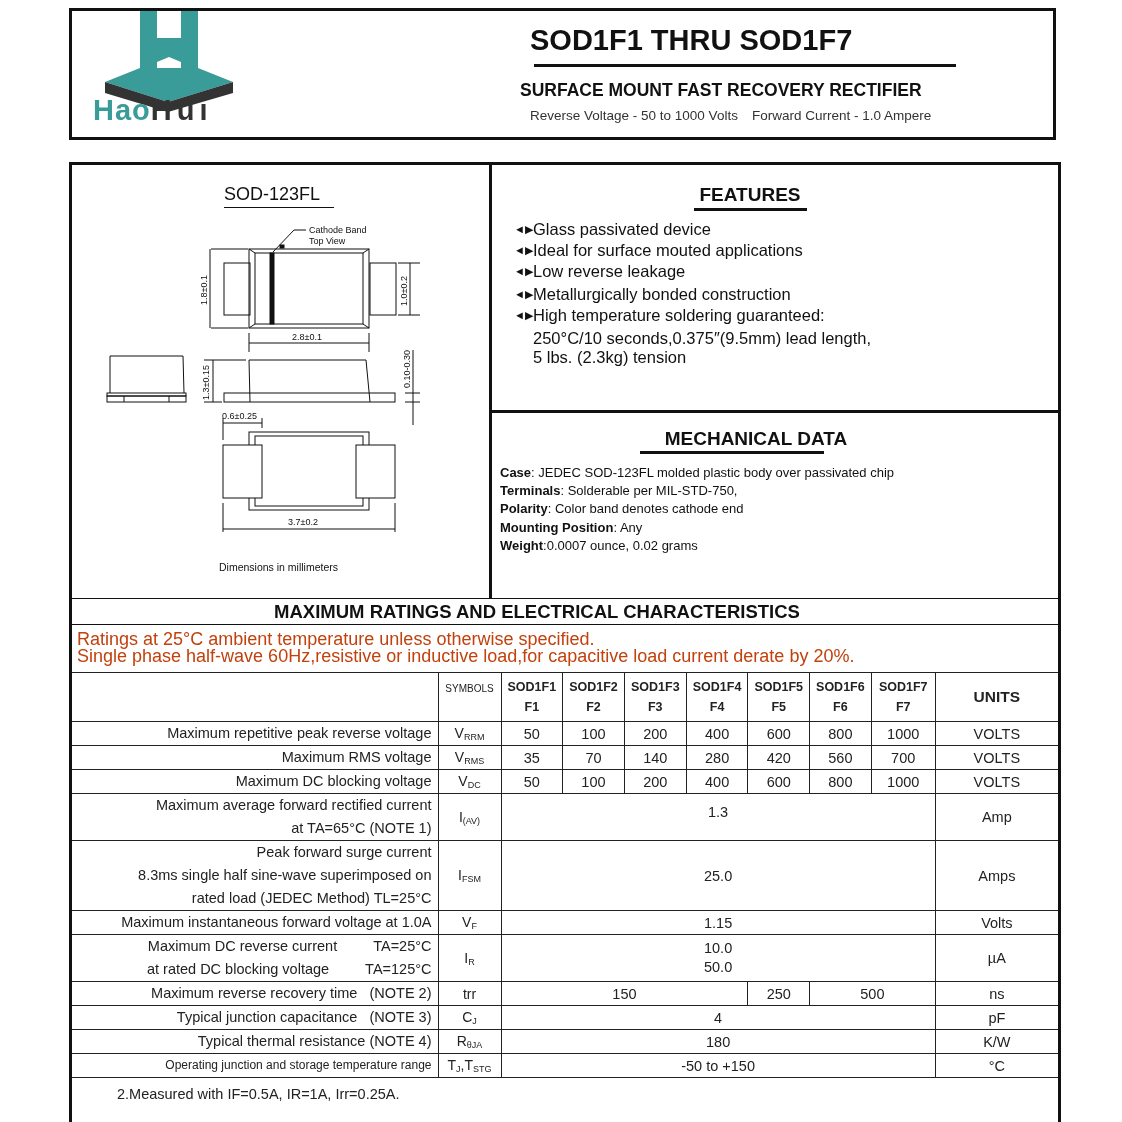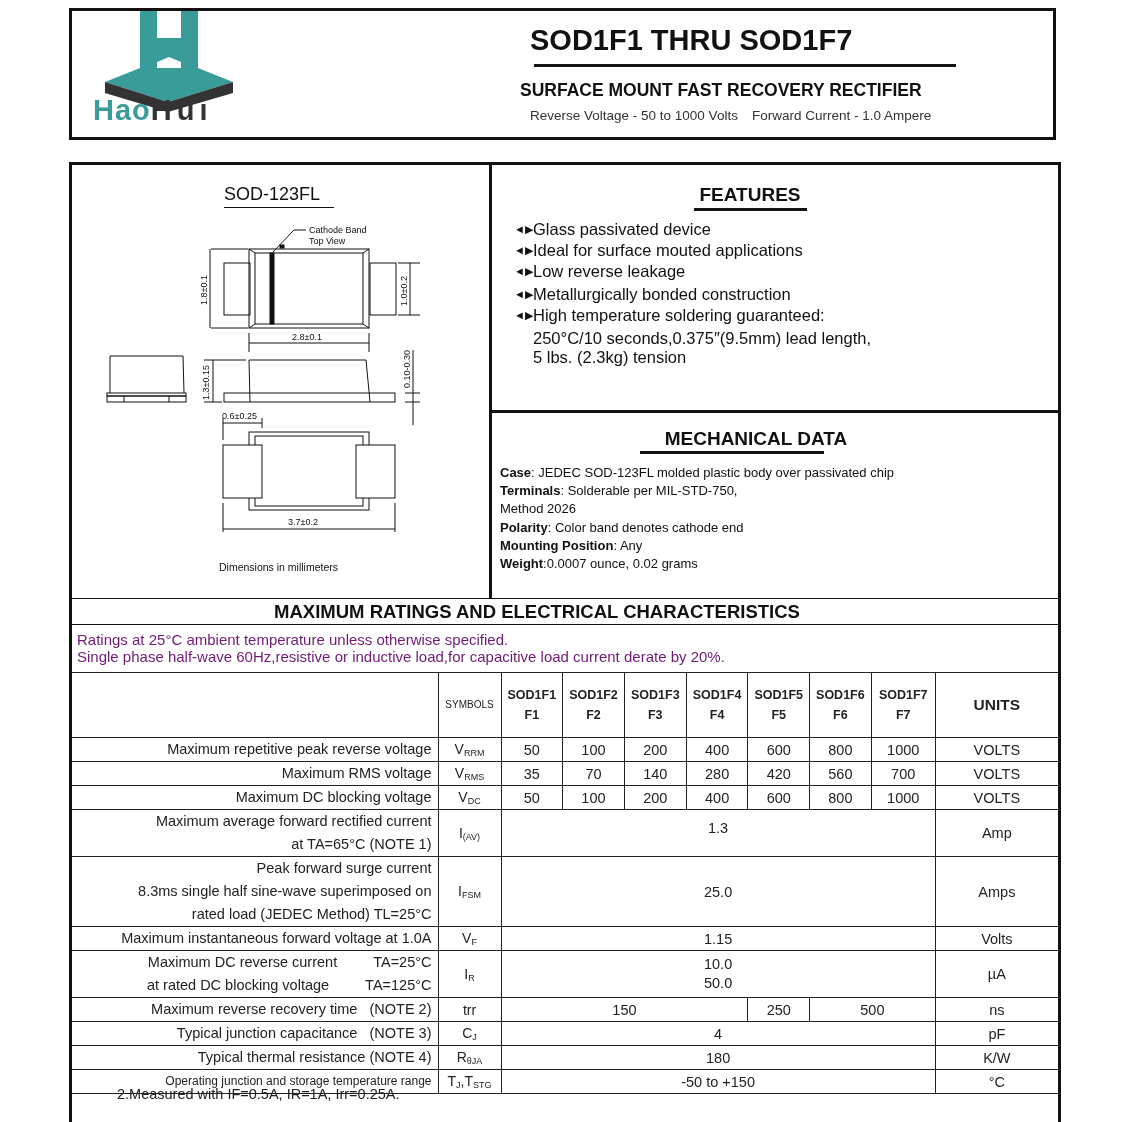--- a/index.html
+++ b/index.html
@@ -30,29 +30,29 @@
   #features{left:514px;top:218px;font-size:16.5px;line-height:20px;}
   .feat{display:flex;align-items:center;height:21px;}
   .feat .bul{width:19px;font-size:11px;}
   .feat.cont{padding-left:19px;}
   #mech-title{left:490px;top:428px;width:500px;text-align:center;font-size:19px;font-weight:bold;padding-left:16px;}
   #mech-rule{left:640px;top:451px;width:184px;height:3px;background:#111;}
   #mech{left:500px;top:464px;font-size:13px;line-height:18.2px;}
   #mech b{font-weight:bold;}
   #rt-title{left:72px;top:601px;width:930px;text-align:center;font-size:18.5px;font-weight:bold;}
   #rt-rule{left:72px;top:624px;width:986px;height:1px;background:#111;}
-  #cond{left:77px;top:631px;font-size:15px;line-height:17px;color:#701a75;}
+  #cond{left:77px;top:631px;font-size:18px;line-height:17px;color:#c2410c;}
   
   table#ratings{position:absolute;left:72px;top:672px;width:986px;border-collapse:collapse;font-size:14.5px;color:#222;}
   #ratings td{border:1px solid #222;padding:0 6px;height:22px;text-align:center;}
   #ratings td.desc{text-align:right;line-height:23px;padding-left:7px;}
   #ratings td.sym{font-size:14px;}
   #ratings td.sym sub{font-size:9px;vertical-align:-2px;}
   #ratings tr.head td{height:42px;font-weight:bold;font-size:12.5px;line-height:20px;}
-  #ratings tr.head td.symh{font-weight:normal;font-size:10px;vertical-align:top;padding-top:22px;text-align:center;}
+  #ratings tr.head td.symh{font-weight:normal;font-size:10px;vertical-align:top;padding-top:6px;text-align:center;}
   #ratings tr.head td.unith{font-size:15.5px;}
   #ratings tr td:first-child{border-left:none;}
   #ratings tr td:last-child{border-right:none;}
   #note{left:72px;top:1086px;font-size:14.5px;line-height:16px;color:#222;}
   #note b{color:#111;}
   #note .n2{padding-left:45px;}
 </style>
 </head>
 <body>
 
@@ -173,21 +173,20 @@
     </div>
   <div class="feat cont" style="margin-top:2px">250°C/10 seconds,0.375″(9.5mm) lead length,</div>
   <div class="feat cont" style="height:18px">5 lbs. (2.3kg) tension</div>
 </div>
 
 <div id="mech-title" class="abs">MECHANICAL DATA</div>
 <div id="mech-rule" class="abs"></div>
 <div id="mech" class="abs">
   <div><b>Case</b><span>: JEDEC SOD-123FL molded plastic body over passivated chip</span></div>
   <div><b>Terminals</b><span>: Solderable per MIL-STD-750,</span></div>
-  <div>Method 2026</div>
   <div><b>Polarity</b><span>: Color band denotes cathode end</span></div>
   <div><b>Mounting Position</b><span>: Any</span></div>
   <div><b>Weight</b><span>:0.0007 ounce, 0.02 grams</span></div>
 </div>
 
 <div id="rt-title" class="abs">MAXIMUM RATINGS AND ELECTRICAL CHARACTERISTICS</div>
 <div id="rt-rule" class="abs"></div>
 <div id="cond" class="abs">
   <div>Ratings at 25°C ambient temperature unless otherwise specified.</div>
   <div>Single phase half-wave 60Hz,resistive or inductive load,for capacitive load current derate by 20%.</div>

